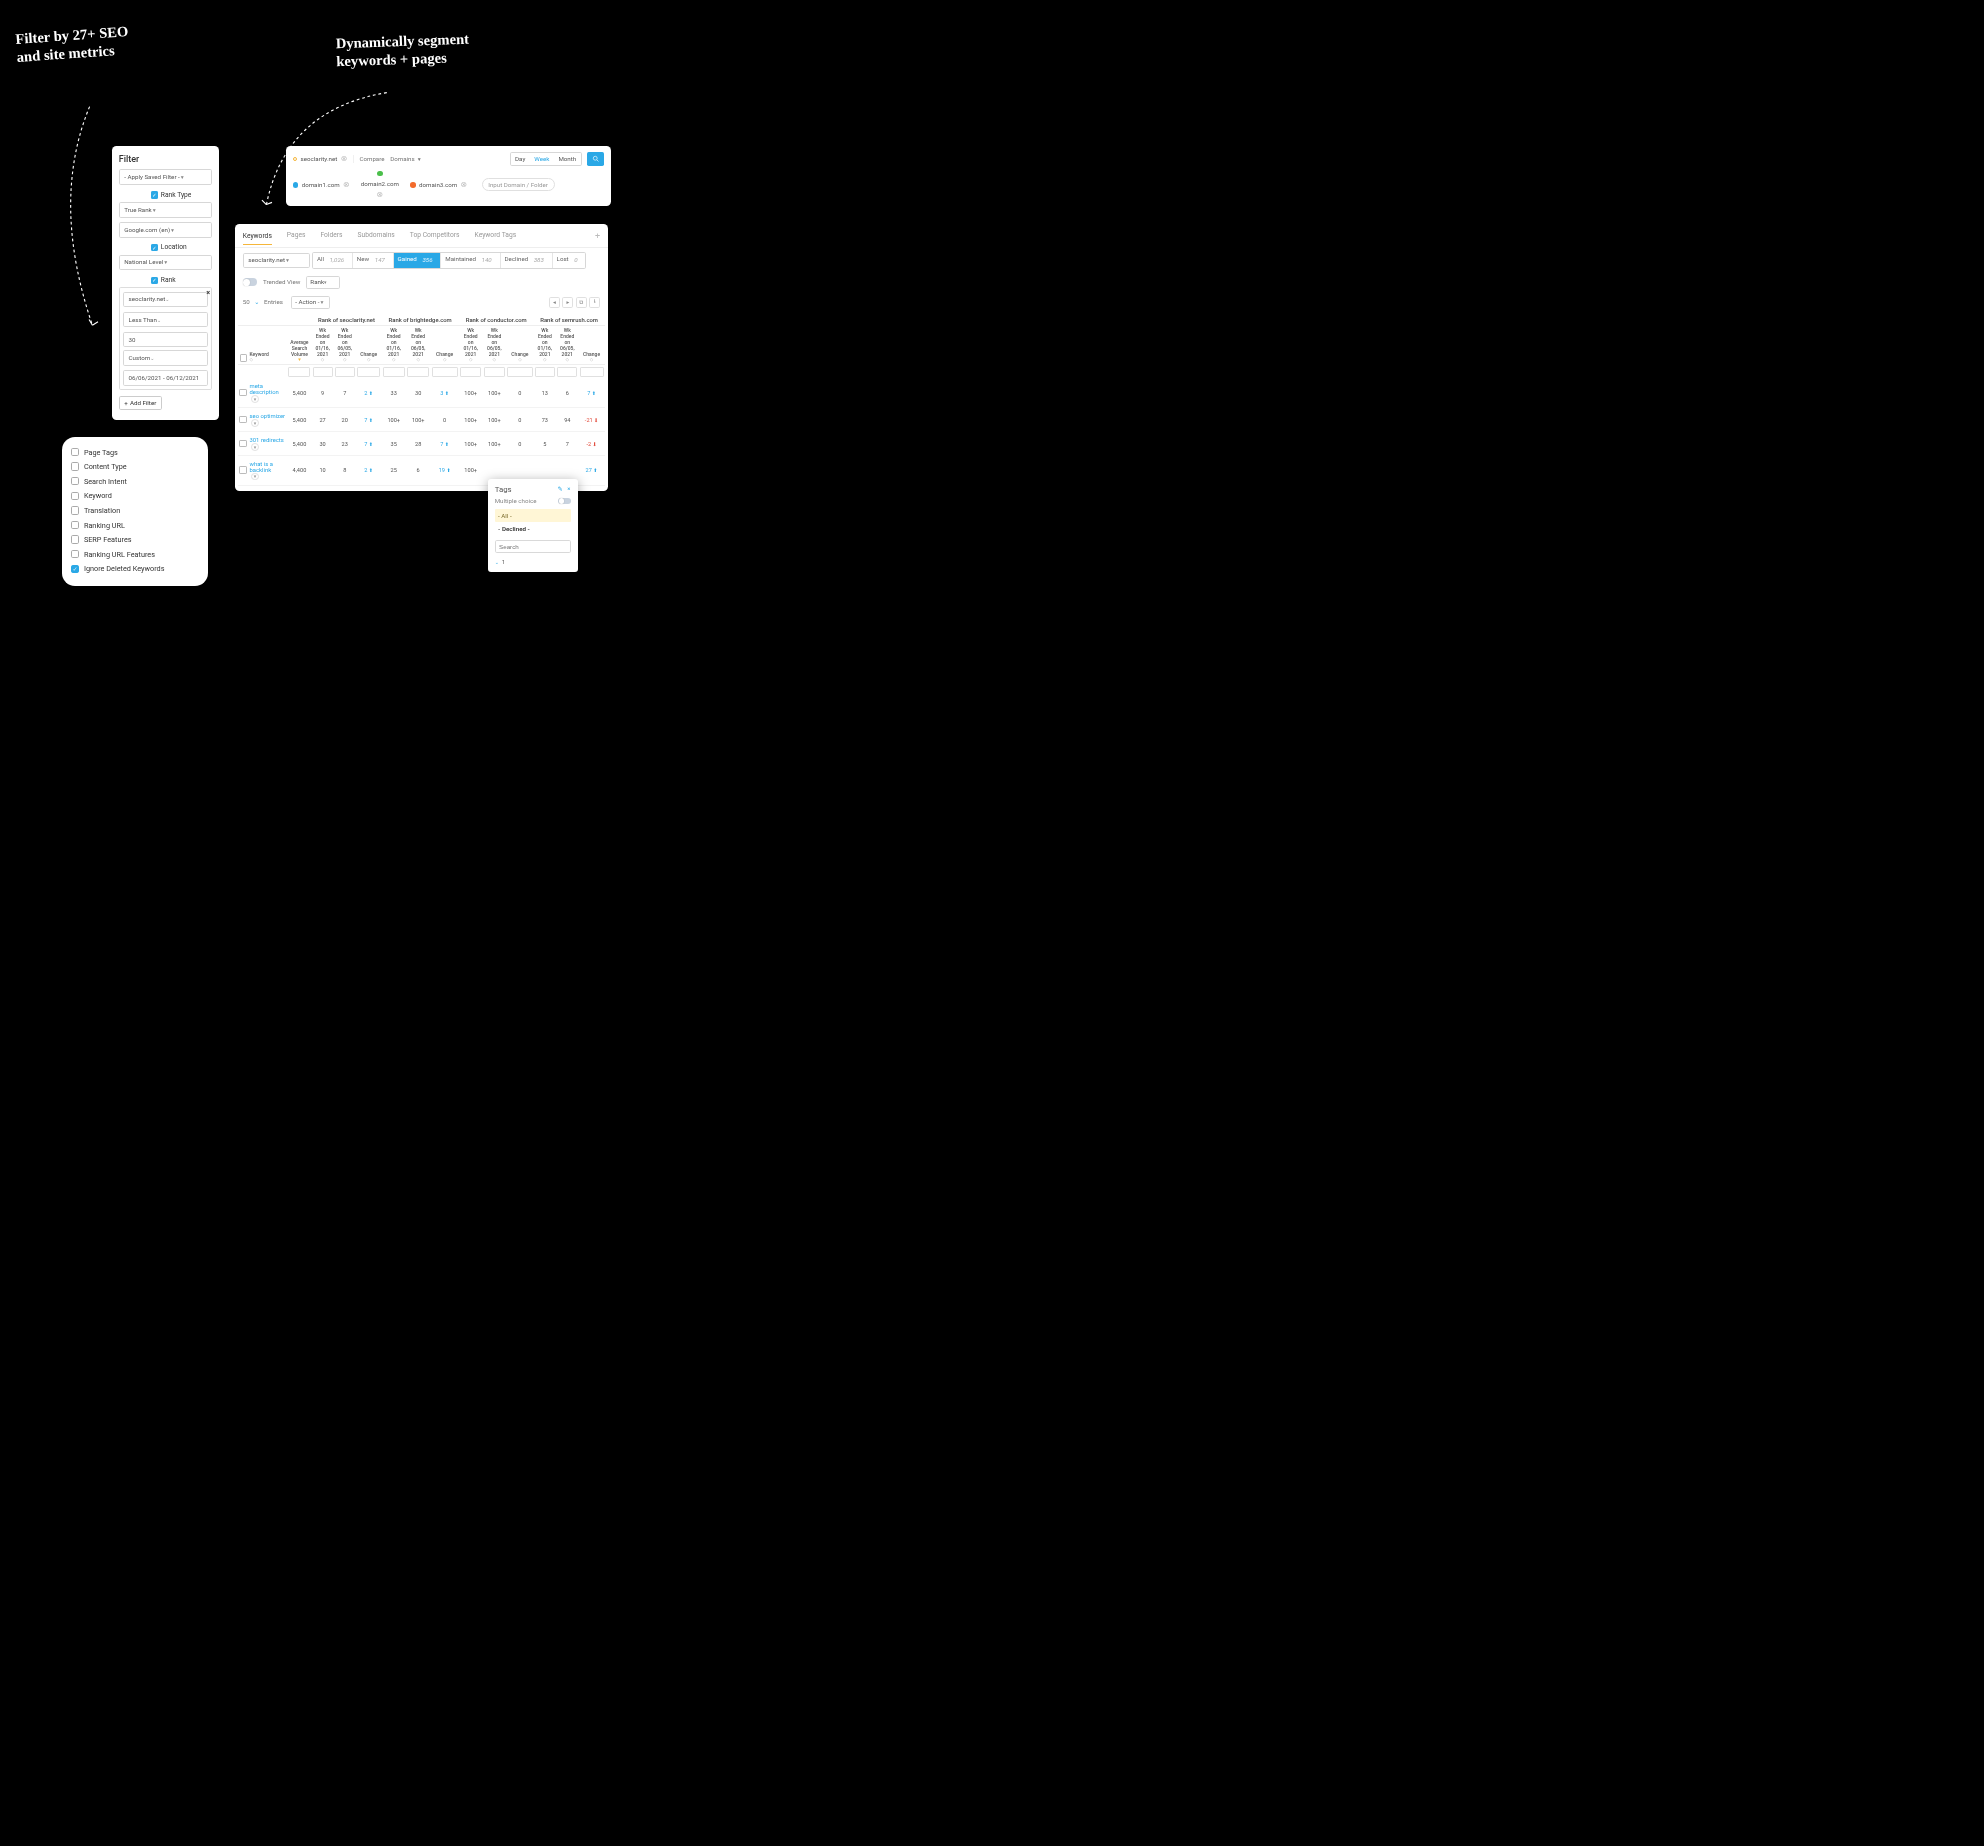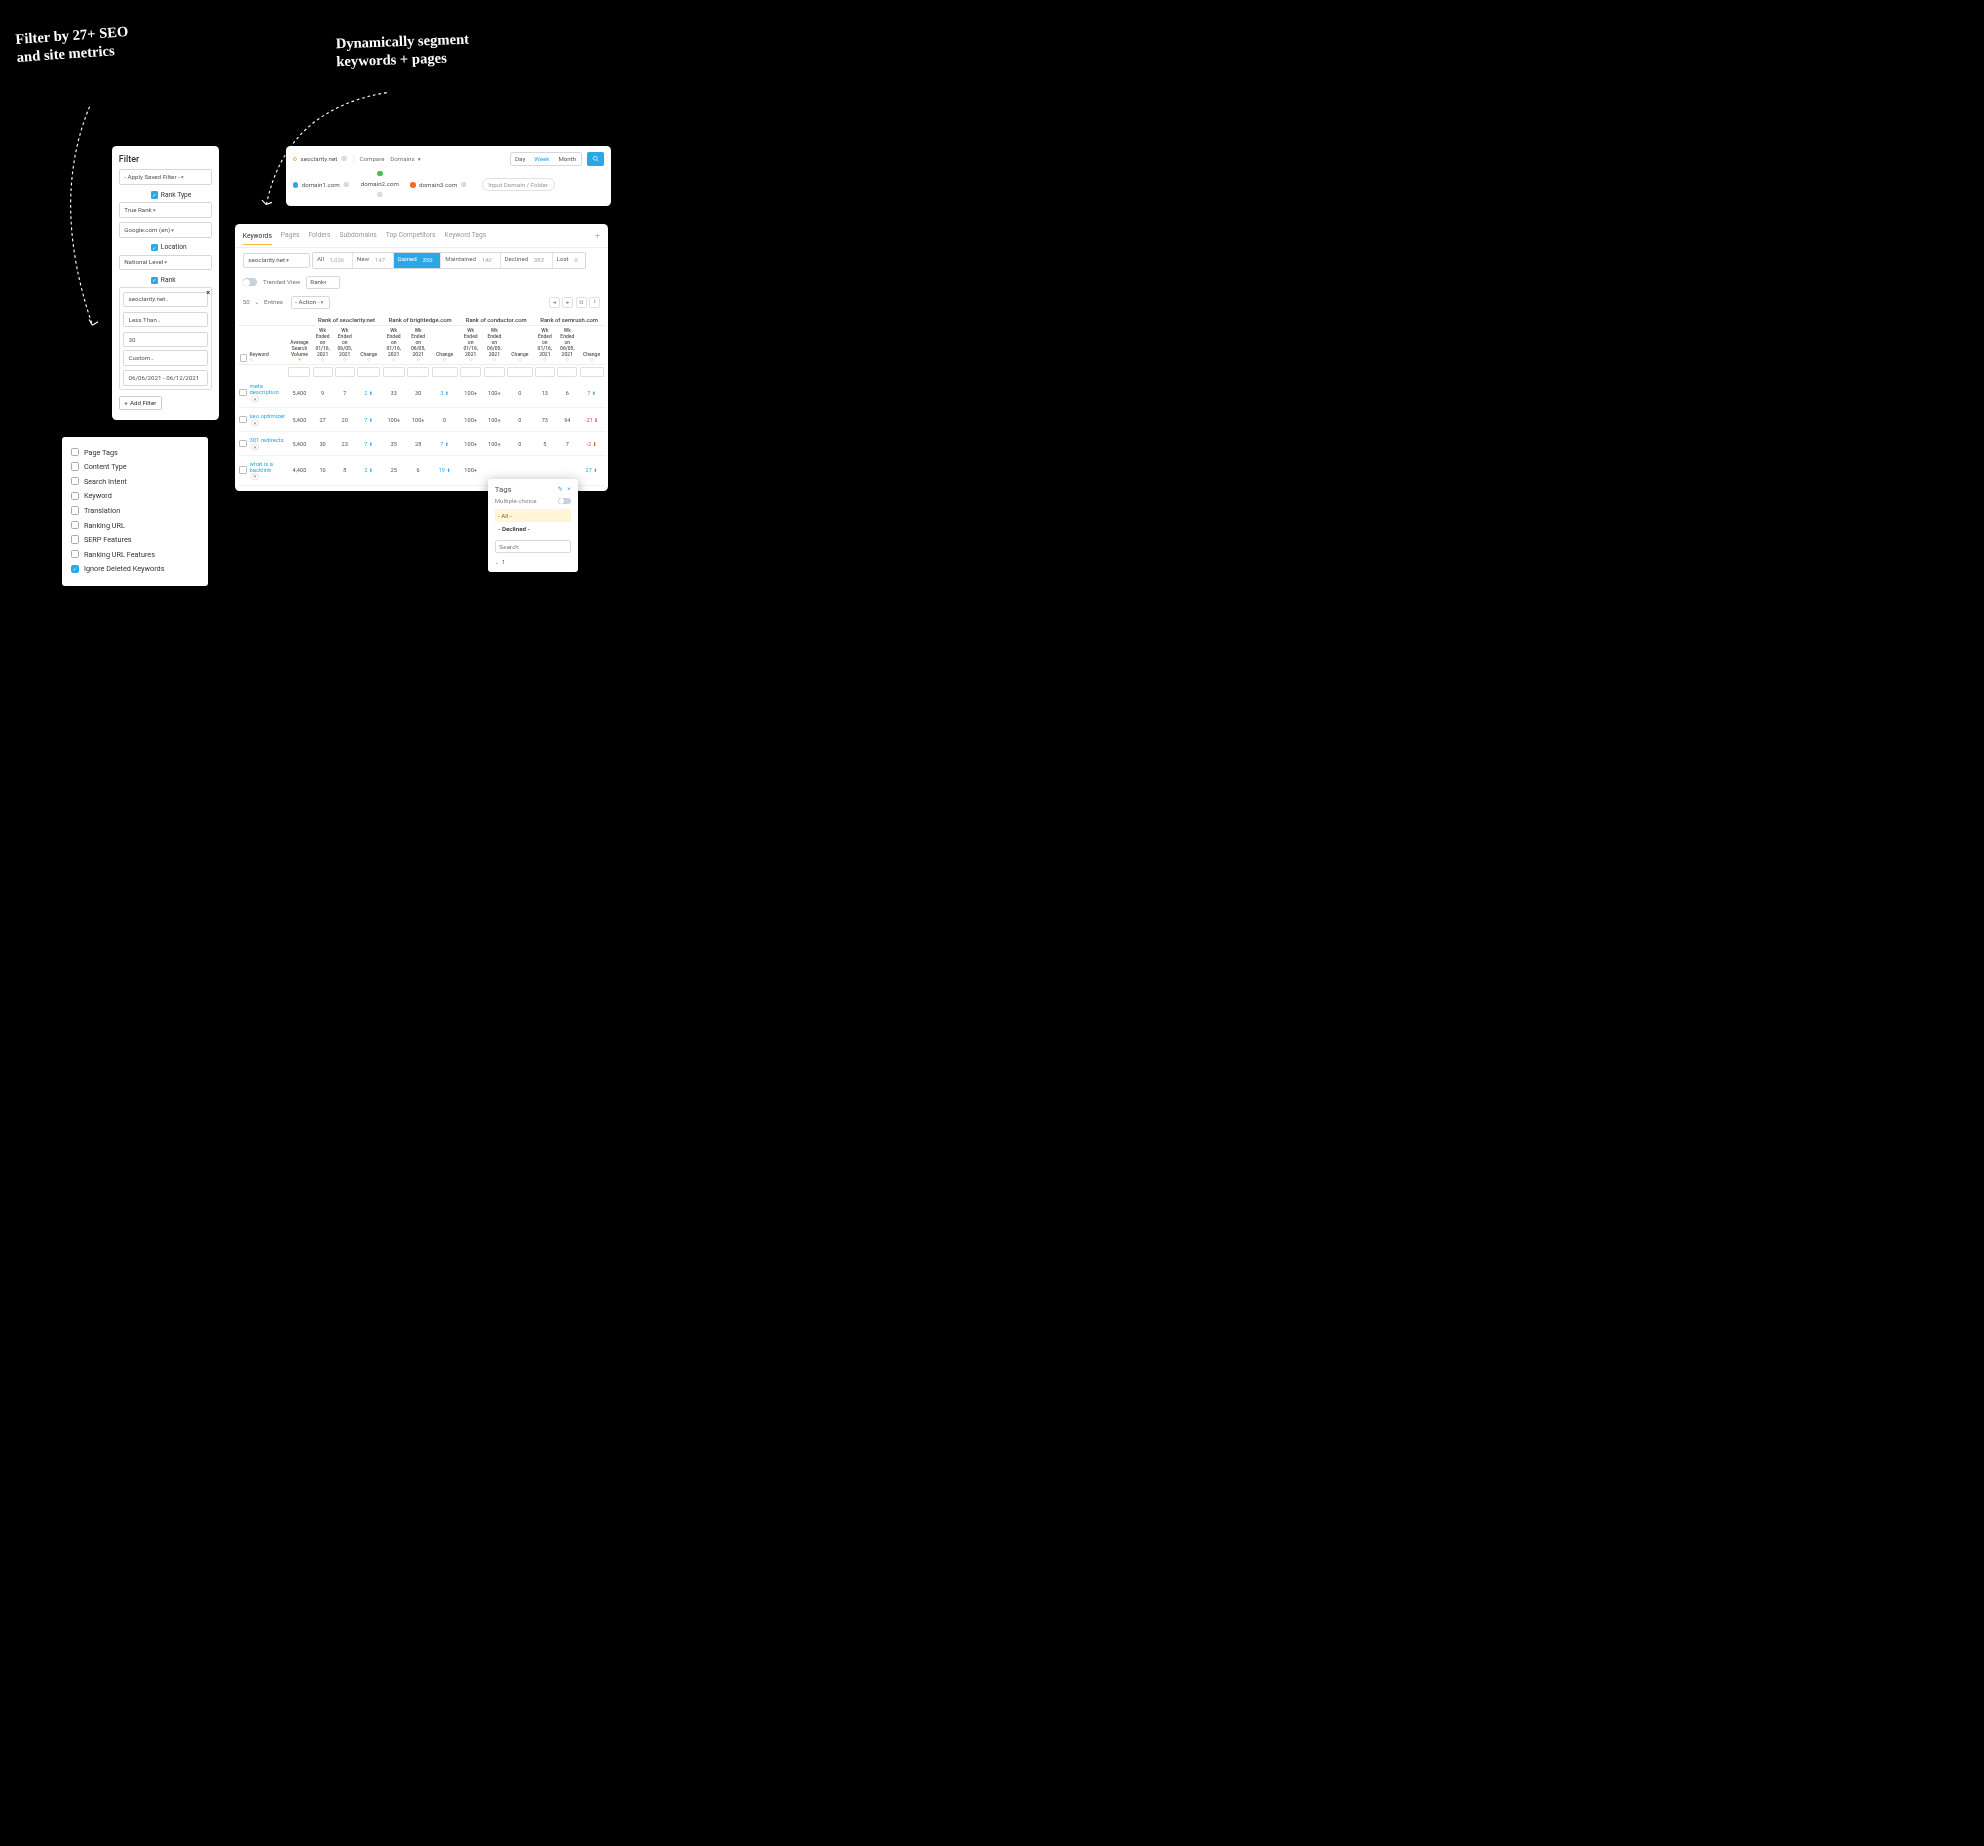--- a/index.html
+++ b/index.html
@@ -54,21 +54,21 @@
   .rank-box { border: 0.6px solid #ddd; padding: 3.4px; border-radius: 1.7px; position: relative; }
   .close-x { position: absolute; top: -0.6px; right: 1.1px; font-weight: bold; font-size: 7.3px; color: #333; }
   .add-filter-btn {
     display: inline-flex; align-items: center; gap: 2.2px;
     border: 0.6px solid #ccc; padding: 2.2px 4.5px; border-radius: 1.7px; font-size: 6.2px; margin-top: 5.6px;
   }
 
   
   .checklist {
     top: 437px; left: 62px; width: 146px; padding: 7.8px 9px 10px;
-    border-radius: 3px; z-index: 5;
+    border-radius: 13px; z-index: 5;
   }
   .cl-row { display: flex; align-items: center; gap: 4.5px; padding: 2.8px 0; font-size: 7.3px; color: #333; }
   .cl-box { width: 8.4px; height: 8.4px; border: 0.8px solid #aaa; border-radius: 1.7px; display:inline-flex; align-items:center; justify-content:center; font-size:5.6px; color:#fff; }
   .cl-box.checked { background: #2aa8e6; border-color: #2aa8e6; }
 
   
   .searchbar {
     top: 146px; left: 286px; width: 325px; padding: 5.6px 6.7px 6.7px;
     border-radius: 4.5px;
   }
@@ -83,21 +83,21 @@
   .time-toggle span { padding: 2.2px 4.5px; color: #555; }
   .time-toggle span.active { color: #2aa8e6; }
   .search-btn { width: 17px; height: 14.6px; background: #2aa8e6; border-radius: 1.7px; display:flex; align-items:center; justify-content:center; color:#fff; }
   .input-domain { border:0.6px solid #e0e0e0; border-radius: 6.7px; padding: 1.7px 5.6px; font-size: 6.2px; color:#999; margin-left:3.4px; }
 
   
   .results {
     top: 224px; left: 235px; width: 373px; padding: 6.7px 0 5.6px;
     border-radius: 4.5px;
   }
-  .tabs { display: flex; gap: 9px; padding: 0 7.8px 4.5px; border-bottom: 0.6px solid #eee; font-size: 6.7px; color: #999; align-items:center; }
+  .tabs { display: flex; gap: 15px; padding: 0 7.8px 4.5px; border-bottom: 0.6px solid #eee; font-size: 6.7px; color: #999; align-items:center; }
   .tabs .tab { padding-bottom: 3.4px; }
   .tabs .tab.active { color: #333; border-bottom: 1.1px solid #f5b63a; margin-bottom:-4.5px; padding-bottom:3.4px; }
   .tabs .plus { margin-left:auto; color:#bbb; font-size:9px; }
   .filters-row { padding: 4.5px 7.8px; display:flex; align-items:center; gap:2.2px; flex-wrap:wrap; }
   .pill-group { display:flex; border:0.6px solid #d7d7d7; border-radius:1.7px; overflow:hidden; font-size:6.2px; }
   .pill-group span { padding: 1.7px 3.9px; color:#666; border-right:0.6px solid #e5e5e5; display:flex; gap:1.7px; }
   .pill-group span:last-child { border-right:none; }
   .pill-group span.active { background:#2aa8e6; color:#fff; }
   .pill-group .num { font-style: italic; color:#aaa; }
   .pill-group span.active .num { color:#e0f3ff; }

